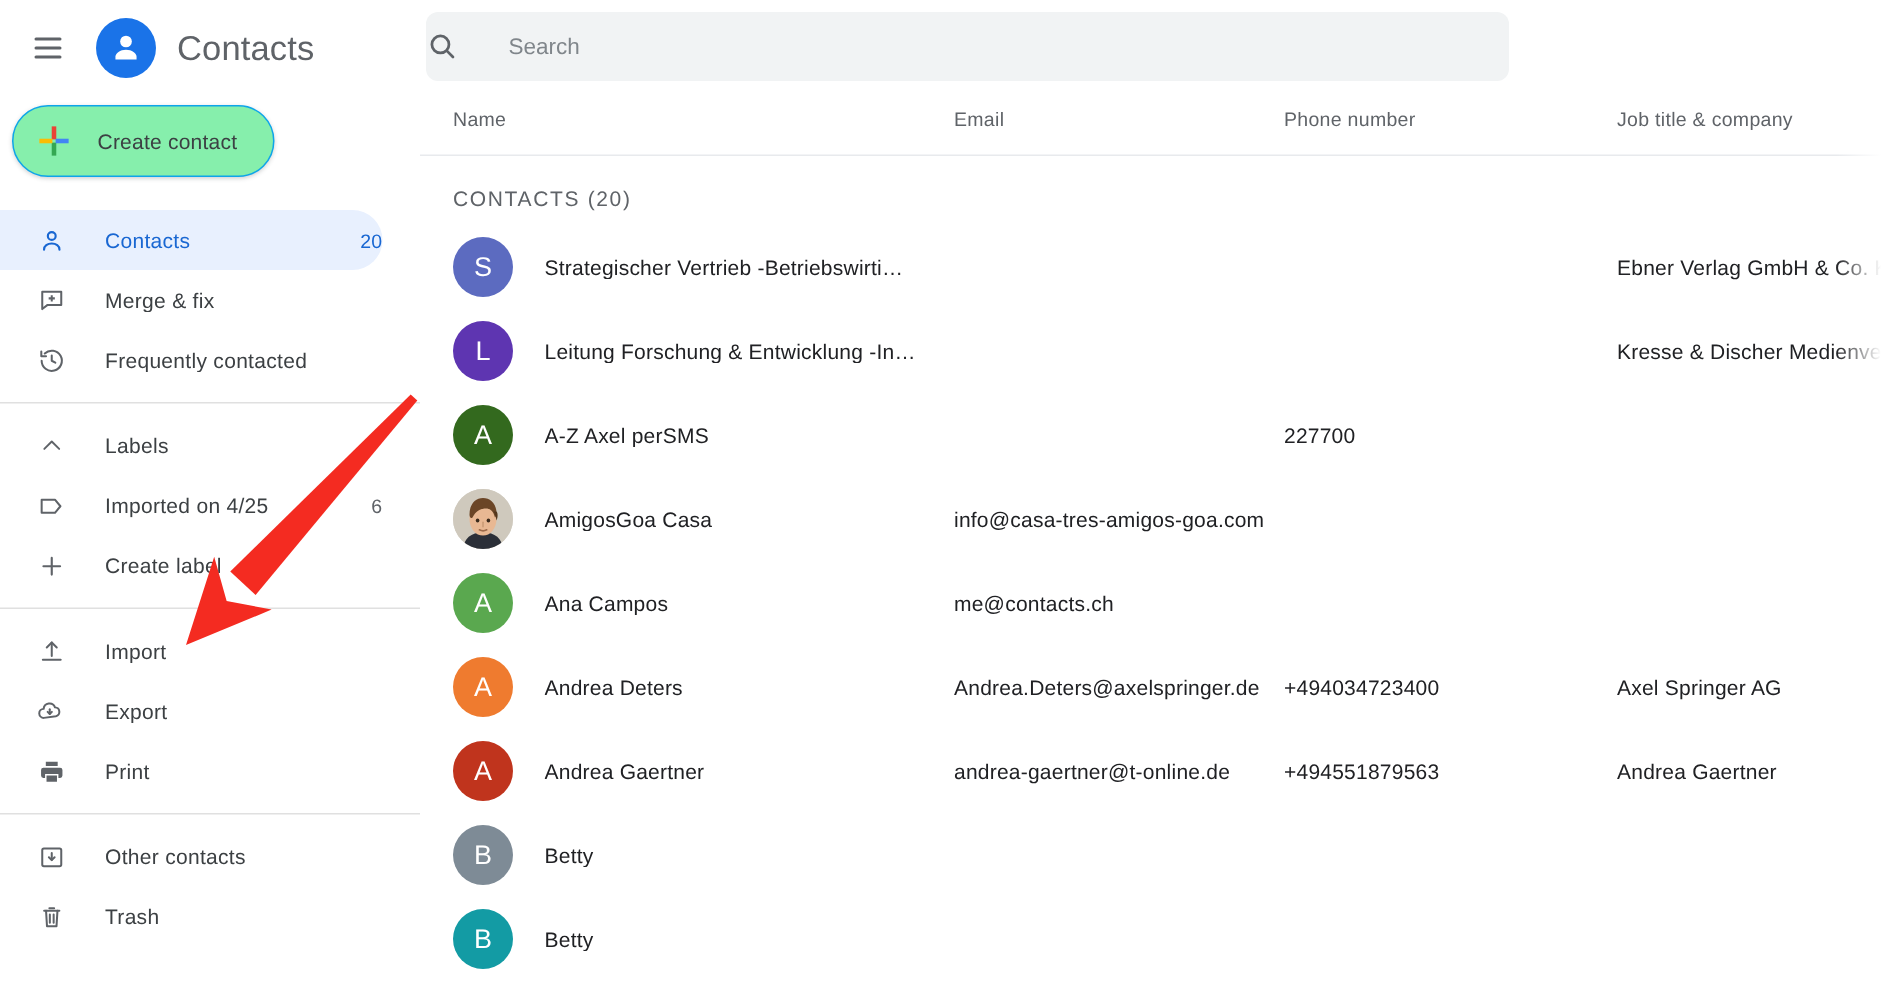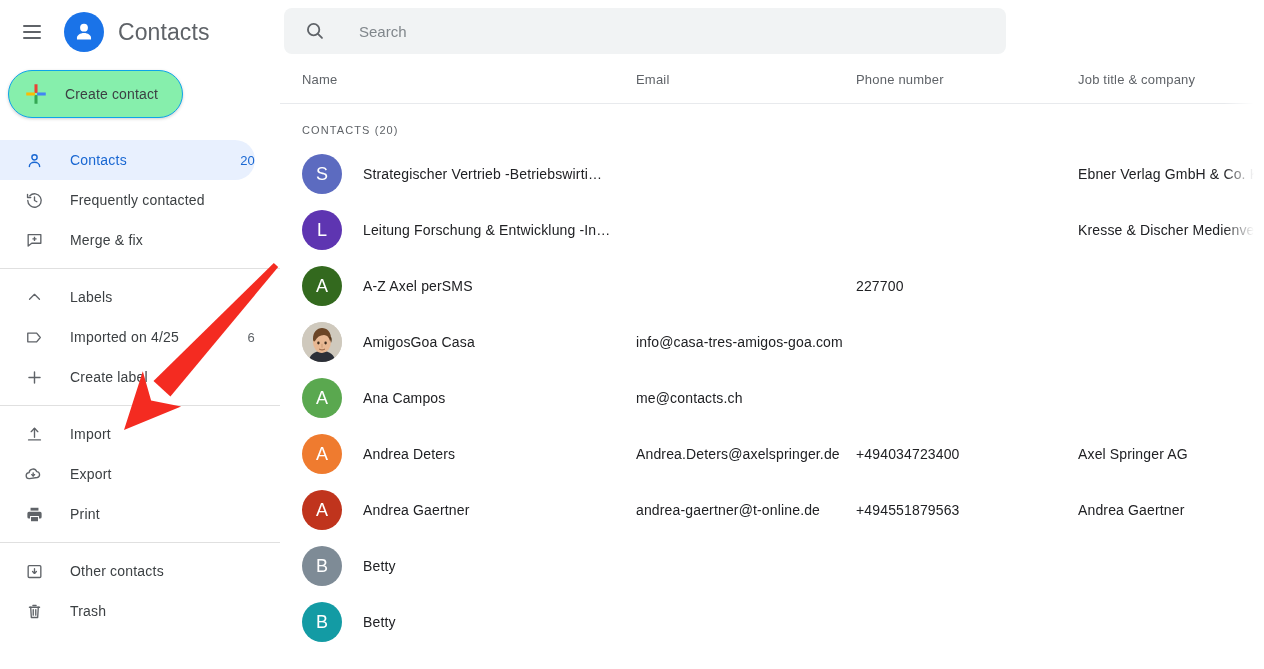--- a/index.html
+++ b/index.html
@@ -72,21 +72,21 @@
   .nav-sep { height: 1px; background: #e0e0e0; margin: 8px 0 8px 0; }
 
   
   #main {
     flex: 1 1 auto; height: 669px; position: relative;
     background: #ffffff; overflow: hidden;
   }
   .search-wrap { padding: 8px 14px 0 4px; }
   .searchbar {
     height: 46px; background: #f1f3f4; border-radius: 8px;
-    display: flex; align-items: center; padding-left: 20px;
+    display: flex; align-items: center; 
     max-width: 722px;
   }
   .searchbar .sico { width: 22px; height: 22px; flex: 0 0 22px; color: #5f6368; margin-right: 33px; }
   .searchbar input {
     flex: 1 1 auto; border: none; outline: none; background: transparent;
     font-family: "Liberation Sans", sans-serif; font-size: 15px; color: #3c4043;
     height: 100%;
   }
   .searchbar input::placeholder { color: #80868b; }
 
@@ -95,21 +95,21 @@
     padding-left: 22px; border-bottom: 1px solid #e8eaed;
     font-size: 13px; color: #5f6368; letter-spacing: .2px;
     margin-top: 2px; margin-right: 0;
   }
   .c-name   { width: 334px; flex: 0 0 334px; }
   .c-email  { width: 220px; flex: 0 0 220px; }
   .c-phone  { width: 222px; flex: 0 0 222px; }
   .c-job    { flex: 1 1 auto; white-space: nowrap; }
 
   .section-title {
-    font-size: 11px; color: #5f6368; letter-spacing: 1.1px;
+    font-size: 14px; color: #5f6368; letter-spacing: 1.1px;
     padding: 20px 0 10px 22px; font-weight: 500;
   }
 
   .row {
     display: flex; align-items: center; height: 56px;
     padding-left: 22px; cursor: pointer; font-size: 14px; color: #202124;
   }
   .avatar {
     width: 40px; height: 40px; flex: 0 0 40px; border-radius: 50%;
     display: flex; align-items: center; justify-content: center;
@@ -184,38 +184,38 @@
             <circle cx="12" cy="8" r="3.3"></circle>
               <path d="M5.5 19.5c0-3.1 2.9-5.2 6.5-5.2s6.5 2.1 6.5 5.2"></path>
           </svg>
         </span>
         <span class="lbl">Contacts</span>
         <span class="cnt">20</span>
       </div>
 
       <div class="nav-item">
         <span class="ico">
+          <svg width="19" height="19" viewBox="0 0 24 24" fill="none" stroke="currentColor" stroke-width="1.7" stroke-linejoin="round">
+            <path d="M4 4.5h16v11H8.5L4 19z"></path>
+              <path d="M12 7.4v5.2M9.4 10h5.2"></path>
+          </svg>
+        </span>
+        <span class="lbl">Merge &amp; fix</span>
+        <span class="cnt"></span>
+      </div>
+
+      <div class="nav-item">
+        <span class="ico">
           <svg width="19" height="19" viewBox="0 0 24 24" fill="none" stroke="currentColor" stroke-width="1.7" stroke-linecap="round" stroke-linejoin="round">
             <path d="M3.5 12a8.5 8.5 0 1 0 2.6-6.1"></path>
               <polyline points="3.2,4.2 3.2,8.2 7.2,8.2"></polyline>
             <polyline points="12,7.6 12,12 15,13.6"></polyline>
           </svg>
         </span>
         <span class="lbl">Frequently contacted</span>
-        <span class="cnt"></span>
-      </div>
-
-      <div class="nav-item">
-        <span class="ico">
-          <svg width="19" height="19" viewBox="0 0 24 24" fill="none" stroke="currentColor" stroke-width="1.7" stroke-linejoin="round">
-            <path d="M4 4.5h16v11H8.5L4 19z"></path>
-              <path d="M12 7.4v5.2M9.4 10h5.2"></path>
-          </svg>
-        </span>
-        <span class="lbl">Merge &amp; fix</span>
         <span class="cnt"></span>
       </div>
 
       <div class="nav-sep"></div>
 
       <div class="nav-item">
         <span class="ico">
           <svg width="17" height="17" viewBox="0 0 24 24" fill="none" stroke="currentColor" stroke-width="1.8" stroke-linecap="round" stroke-linejoin="round">
             <polyline points="5,14.5 12,7.5 19,14.5"></polyline>
           </svg>

